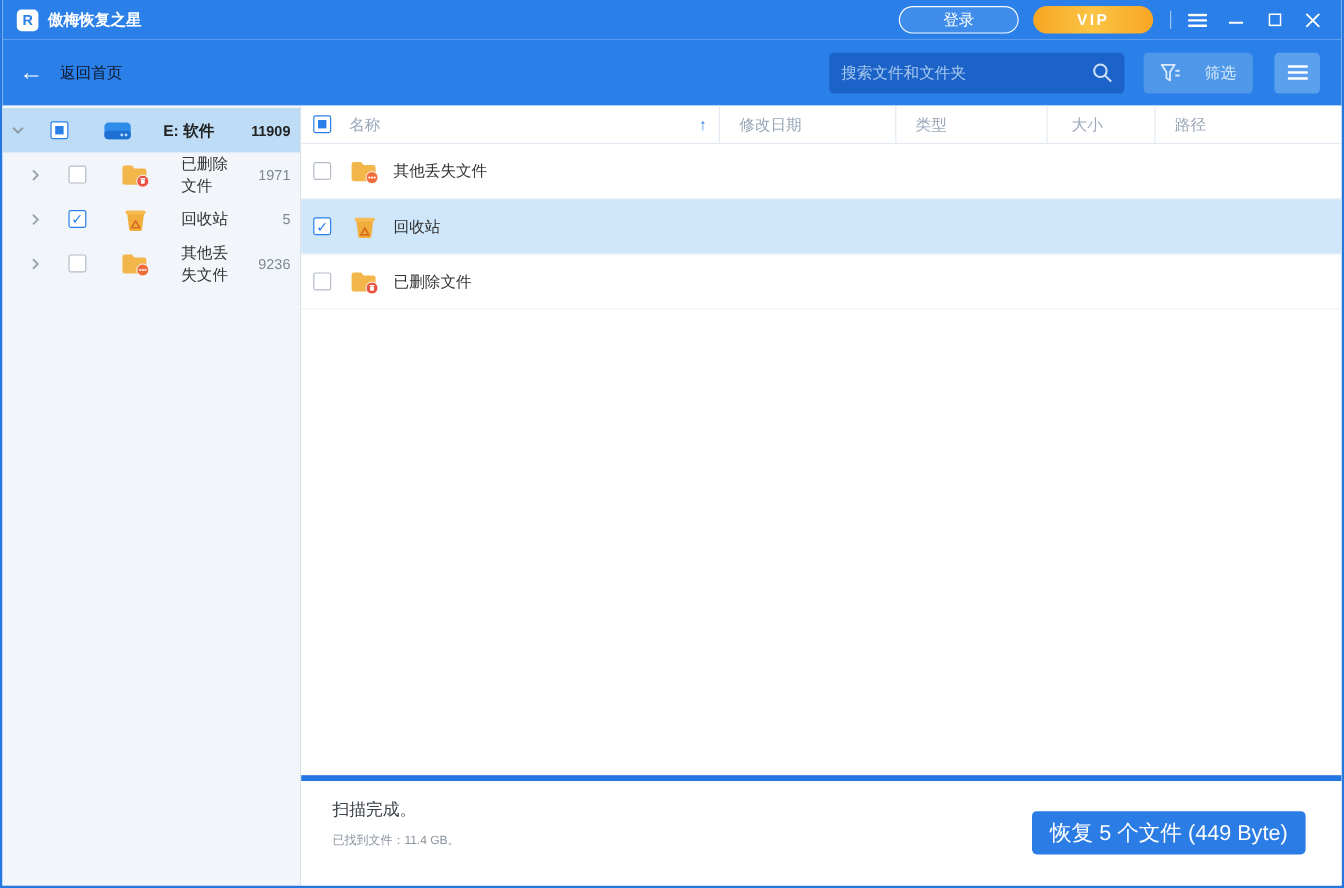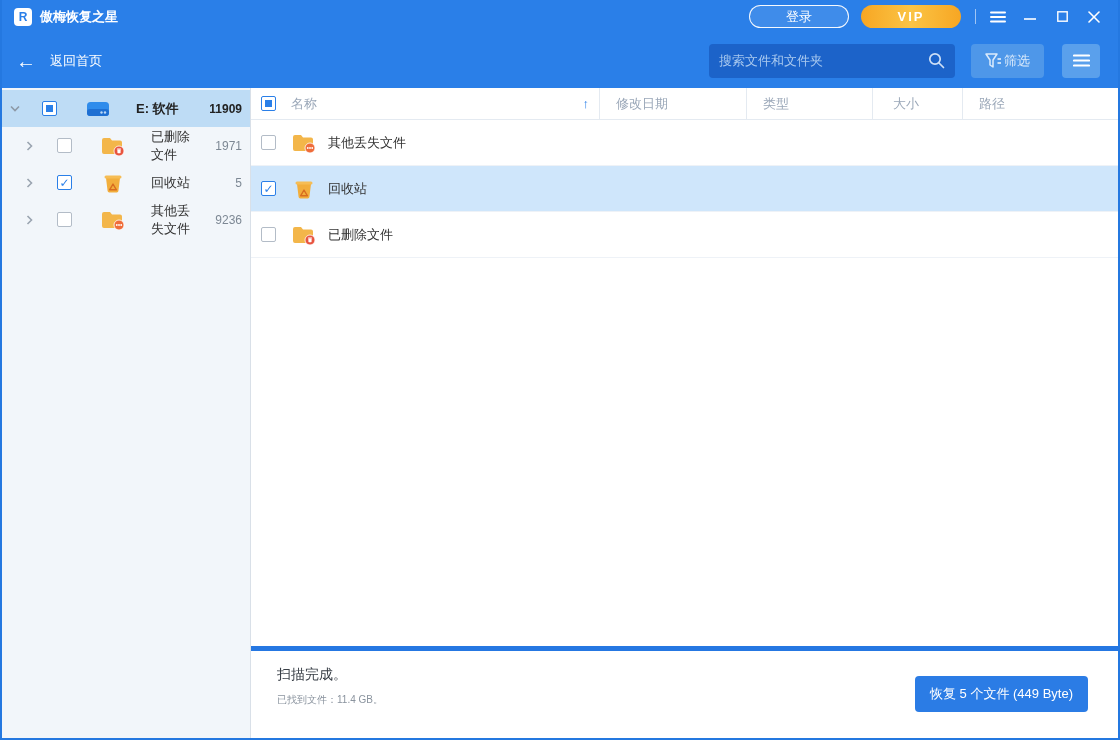--- a/index.html
+++ b/index.html
@@ -17,27 +17,27 @@
           font-size:13px; color:#fff; cursor:pointer; }
   .pill.login { border:1px solid rgba(255,255,255,.95); background:rgba(255,255,255,.10); margin-right:12px; }
   .pill.vip { background:linear-gradient(90deg,#f7a623,#fbc445,#f7a623); font-weight:bold; letter-spacing:2px; margin-right:14px; }
   .tb-sep { width:1px; height:15px; background:rgba(255,255,255,.55); margin-right:6px; }
   .winbtn { width:32px; height:26px; display:flex; align-items:center; justify-content:center; }
   .winbtn svg { display:block; }
 
   
   .toolbar { height:55px; background:#2a7fe8; display:flex; align-items:center; padding:0 18px 0 14px; flex:none; }
   .back-arrow { color:#fff; font-size:20px; line-height:1; margin-right:14px; }
-  .back-label { color:#ffffff; font-size:13px; }
+  .back-label { color:#0f172a; font-size:13px; }
   .toolbar .spacer { flex:1; }
   .search-box { width:246px; height:34px; background:#1c63c9; border-radius:4px; display:flex; align-items:center; padding:0 10px; }
   .search-box input { flex:1; background:transparent; border:none; outline:none; color:#eaf3fd; font-size:13px;
                       font-family:inherit; }
   .search-box input::placeholder { color:#a9c9ef; }
-  .filter-btn { height:34px; padding:0 14px; background:#4e97e9; border-radius:4px; display:flex; align-items:center; gap:2px;
+  .filter-btn { height:34px; padding:0 14px; background:#4e97e9; border-radius:4px; display:flex; align-items:center; gap:20px;
                 color:#dcebfb; font-size:13px; margin-left:16px;justify-content:center; }
   .menu-btn { width:38px; height:34px; background:#5aa0ec; border-radius:4px; display:flex; align-items:center; justify-content:center;
               margin-left:18px; }
 
   
   .app-body { flex:1; display:flex; min-height:0; }
   .sidebar { width:249px; background:#f2f6fa; border-right:1px solid #d9e0e8; padding-top:2px; flex:none; }
   .tree-row { height:37px; display:flex; align-items:center; padding:0 8px 0 5px; font-size:13px; color:#333;gap:18px; }
   .tree-row.selected { background:#bedcf5; font-weight:bold; color:#222; }
   .tree-row.child { padding-left:20px; }
@@ -73,21 +73,21 @@
           font-size:13px; color:#333; flex:none; }
   .trow.selected { background:#cfe6fb; }
   .trow .ficon { margin:0 12px 0 14px; }
   .table-fill { flex:1; }
 
   .progress { height:5px; background:#2577e2; flex:none; }
   .statusbar { height:87px; position:relative; padding:15px 0 0 26px; flex:none; background:#fff; }
   .status-main { font-size:14px; color:#3a4048; }
   .status-sub { font-size:10px; color:#8a939e; margin-top:9px; }
   .recover-btn { position:absolute; right:30px; top:25px; height:36px; padding:0 15px; background:#2b7ce5; color:#fff;
-                 font-size:13px; border:none; border-radius:4px; font-family:inherit; display:flex; align-items:center; }
+                 font-size:18px; border:none; border-radius:4px; font-family:inherit; display:flex; align-items:center; }
 </style>
 </head>
 <body>
 
 <div class="window">
 
   <div class="titlebar">
     <div class="app-icon">
         <span>R</span>
       </div>

